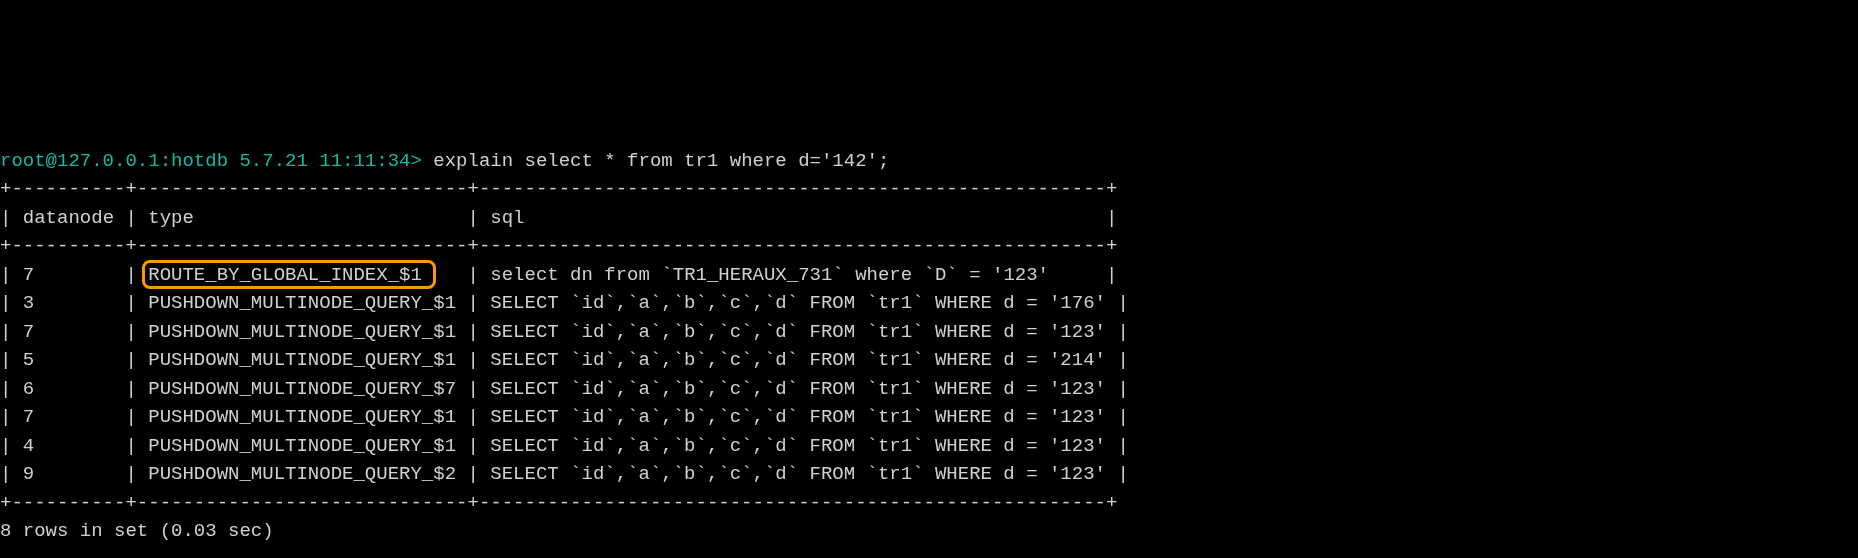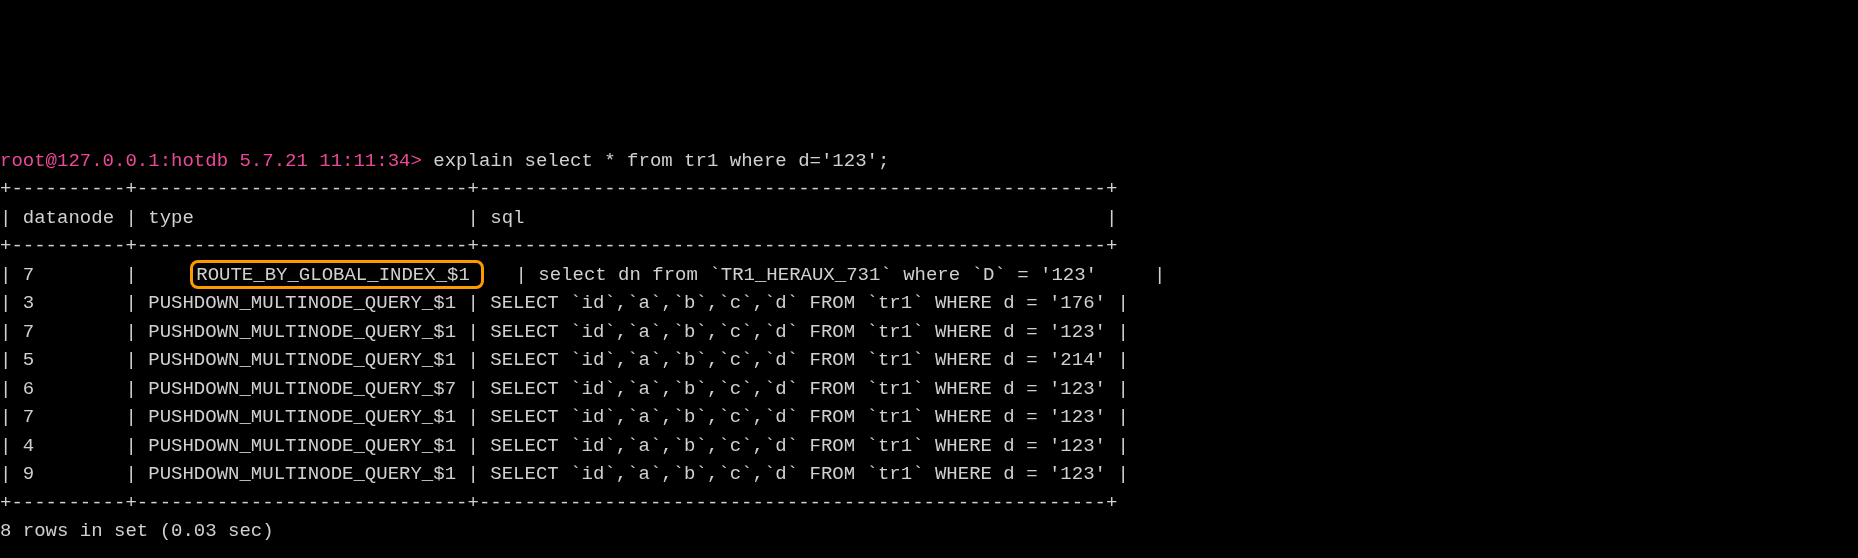--- a/index.html
+++ b/index.html
@@ -10,51 +10,51 @@
       font-size: 19px;
       color: #d0d0d0;
       line-height: 1.5;
       white-space: pre;
       overflow-x: auto;
     }
     .terminal {
       padding: 4px 0;
     }
     .prompt-cyan {
-      color: #ec4899;
+      color: #14b8a6;
     }
     .sep-row {
       color: #d0d0d0;
     }
     .highlight-box {
       position: absolute;
       border: 3px solid #ff9900;
       border-radius: 8px;
       pointer-events: none;
     }
     .row-wrapper {
       position: relative;
     }
   </style>
 </head>
 <body>
 
 
 
 <div class="terminal">
-<span><span class="prompt-cyan">root@127.0.0.1:hotdb 5.7.21 11:11:34&gt;</span><span> explain select * from tr1 where d='123';</span></span>
+<span><span class="prompt-cyan">root@127.0.0.1:hotdb 5.7.21 11:11:34&gt;</span><span> explain select * from tr1 where d='142';</span></span>
 <span class="sep-row">+----------+-----------------------------+-------------------------------------------------------+</span>
 <span>| <span>datanode</span> | <span>type</span>                        | <span>sql</span>                                                   |</span>
 <span class="sep-row">+----------+-----------------------------+-------------------------------------------------------+</span>
-<div id="rows"><span class="row-wrapper">| 7        | <span style="position:relative;margin-left:48px;"><span class="highlight-box" style="left:-6px;top:-4px;right:20px;bottom:-3px;"></span>ROUTE_BY_GLOBAL_INDEX_$1   </span> | select dn from `TR1_HERAUX_731` where `D` = '123'     |</span>
+<div id="rows"><span class="row-wrapper">| 7        | <span style="position:relative;"><span class="highlight-box" style="left:-6px;top:-4px;right:20px;bottom:-3px;"></span>ROUTE_BY_GLOBAL_INDEX_$1   </span> | select dn from `TR1_HERAUX_731` where `D` = '123'     |</span>
 <span>| 3        | PUSHDOWN_MULTINODE_QUERY_$1 | SELECT `id`,`a`,`b`,`c`,`d` FROM `tr1` WHERE d = '176' |</span>
 <span>| 7        | PUSHDOWN_MULTINODE_QUERY_$1 | SELECT `id`,`a`,`b`,`c`,`d` FROM `tr1` WHERE d = '123' |</span>
 <span>| 5        | PUSHDOWN_MULTINODE_QUERY_$1 | SELECT `id`,`a`,`b`,`c`,`d` FROM `tr1` WHERE d = '214' |</span>
 <span>| 6        | PUSHDOWN_MULTINODE_QUERY_$7 | SELECT `id`,`a`,`b`,`c`,`d` FROM `tr1` WHERE d = '123' |</span>
 <span>| 7        | PUSHDOWN_MULTINODE_QUERY_$1 | SELECT `id`,`a`,`b`,`c`,`d` FROM `tr1` WHERE d = '123' |</span>
 <span>| 4        | PUSHDOWN_MULTINODE_QUERY_$1 | SELECT `id`,`a`,`b`,`c`,`d` FROM `tr1` WHERE d = '123' |</span>
-<span>| 9        | PUSHDOWN_MULTINODE_QUERY_$1 | SELECT `id`,`a`,`b`,`c`,`d` FROM `tr1` WHERE d = '123' |</span>
+<span>| 9        | PUSHDOWN_MULTINODE_QUERY_$2 | SELECT `id`,`a`,`b`,`c`,`d` FROM `tr1` WHERE d = '123' |</span>
 </div><span class="sep-row">+----------+-----------------------------+-------------------------------------------------------+</span>
 <span>8 rows in set (0.03 sec)</span>
 </div>
 
 
 
 
 </body></html>

